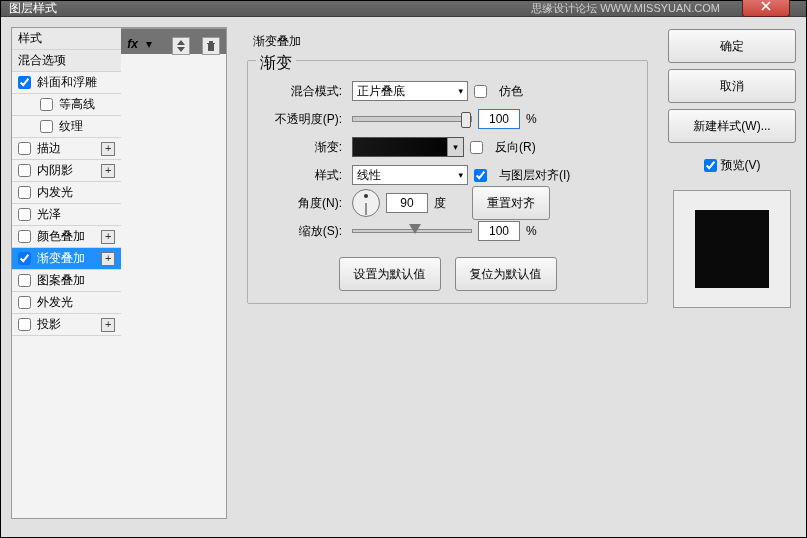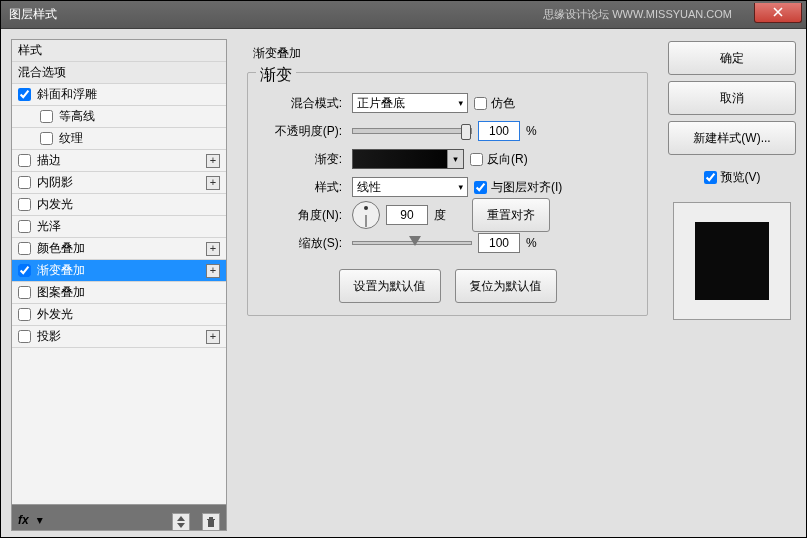--- a/index.html
+++ b/index.html
@@ -1,23 +1,23 @@
 <!DOCTYPE html>
 <html><head>
 <meta charset="utf-8">
 <style>
 *{box-sizing:border-box;margin:0;padding:0;font-family:"Microsoft YaHei",SimSun,sans-serif;font-size:12px}
 body{background:#fff;width:807px;height:538px;overflow:hidden}
 .window{width:807px;height:538px;background:#e1e1e1;border:1px solid #000}
-.titlebar{height:28px;background:linear-gradient(#6a6a6a,#585858);color:#fff;display:flex;align-items:center;padding:0 0 0 8px;position:relative;border-bottom:1px solid #3d3d3d}
+.titlebar{height:16px;background:linear-gradient(#6a6a6a,#585858);color:#fff;display:flex;align-items:center;padding:0 12px 0 8px;position:relative;border-bottom:1px solid #3d3d3d}
 .titlebar-logo{color:#cfcfcf;font-size:11px;margin-left:auto;margin-right:22px}
 .closebtn{width:48px;height:20px;background:linear-gradient(#e07a74,#c94238);display:flex;align-items:center;justify-content:center;color:#fff;border:1px solid #5a1f1b;border-top:none;margin-top:-4px;border-radius:0 0 3px 3px;margin-right:4px}
 .closebtn svg{width:10px;height:10px}
 .body{display:flex;padding:10px;gap:10px;height:calc(100% - 24px)}
-.left-panel{width:216px;border:1px solid #9a9a9a;background:#f3f3f3;display:flex;flex-direction:column}
+.left-panel{width:216px;border:1px solid #9a9a9a;background:#f3f3f3;display:flex;}
 .style-list{flex:1;overflow:auto}
 .style-row{height:22px;display:flex;align-items:center;padding:0 6px;border-bottom:1px solid #d4d4d4;position:relative}
 .style-row.header{background:#e9e9e9;font-weight:normal}
 .style-row input[type=checkbox]{margin-right:6px}
 .style-row.indent{padding-left:28px}
 .style-row.sel{background:#1e90ff;color:#fff}
 .style-row .plus{margin-left:auto;width:14px;height:14px;border:1px solid #777;background:#eaeaea;display:flex;align-items:center;justify-content:center;font-size:11px;line-height:1;color:#333}
 .style-row.sel .plus{background:#eaeaea;color:#333}
 .left-footer{height:26px;border-top:1px solid #9a9a9a;background:#737373;display:flex;padding:8px 6px;gap:8px}
 .fx{font-style:italic;font-weight:bold}
@@ -28,21 +28,21 @@
 .outer-title{margin-left:6px;margin-top:2px}
 .form-row{display:flex;align-items:center;height:28px;gap:6px}
 .form-row label.lab{width:86px;text-align:right;padding-right:4px}
 .select{height:20px;background:#fff;border:1px solid #7a7a7a;display:flex;align-items:center;padding:0 4px;position:relative;min-width:110px}
 .select .arrow{margin-left:auto;font-size:9px}
 .slider{height:6px;background:#ccc;border:1px solid #888;flex:1;max-width:120px;position:relative}
 .slider .thumb{position:absolute;top:-5px;width:10px;height:16px;background:#eaeaea;border:1px solid #555;border-radius:2px}
 .num-input{width:42px;height:20px;background:#fff;border:1px solid #287ae0;text-align:center}
 .num-input.plain{border:1px solid #7a7a7a}
 .unit{width:18px}
-.chk{display:flex;align-items:center;gap:4px}
+.chk{display:flex;align-items:center;gap:12px}
 .grad-box{width:112px;height:20px;border:1px solid #555;background:linear-gradient(to right,#181818,#000);display:flex;align-items:center}
 .grad-box .arrow{margin-left:auto;width:16px;height:18px;background:#d7d7d7;border-left:1px solid #888;display:flex;align-items:center;justify-content:center;font-size:9px}
 .angle{width:28px;height:28px;border:1px solid #777;border-radius:50%;background:#f0f0f0;position:relative}
 .angle::after{content:"";position:absolute;left:50%;top:50%;width:1px;height:12px;background:#333;transform-origin:top;transform:translate(-50%,0) rotate(0deg)}
 .angle::before{content:"";position:absolute;left:50%;top:4px;width:4px;height:4px;background:#333;border-radius:50%;transform:translateX(-50%)}
 .btn{height:22px;padding:16px 14px;background:linear-gradient(#fafafa,#e2e2e2);border:1px solid #888;border-radius:3px;display:inline-flex;align-items:center;justify-content:center;cursor:pointer}
 .btn-row{display:flex;gap:14px;justify-content:center;margin-top:12px}
 .right-panel{width:128px;display:flex;flex-direction:column;gap:6px;padding-top:2px}
 .btn.wide{width:100%}
 .preview-chk{display:flex;align-items:center;justify-content:center;gap:4px;margin-top:8px}

